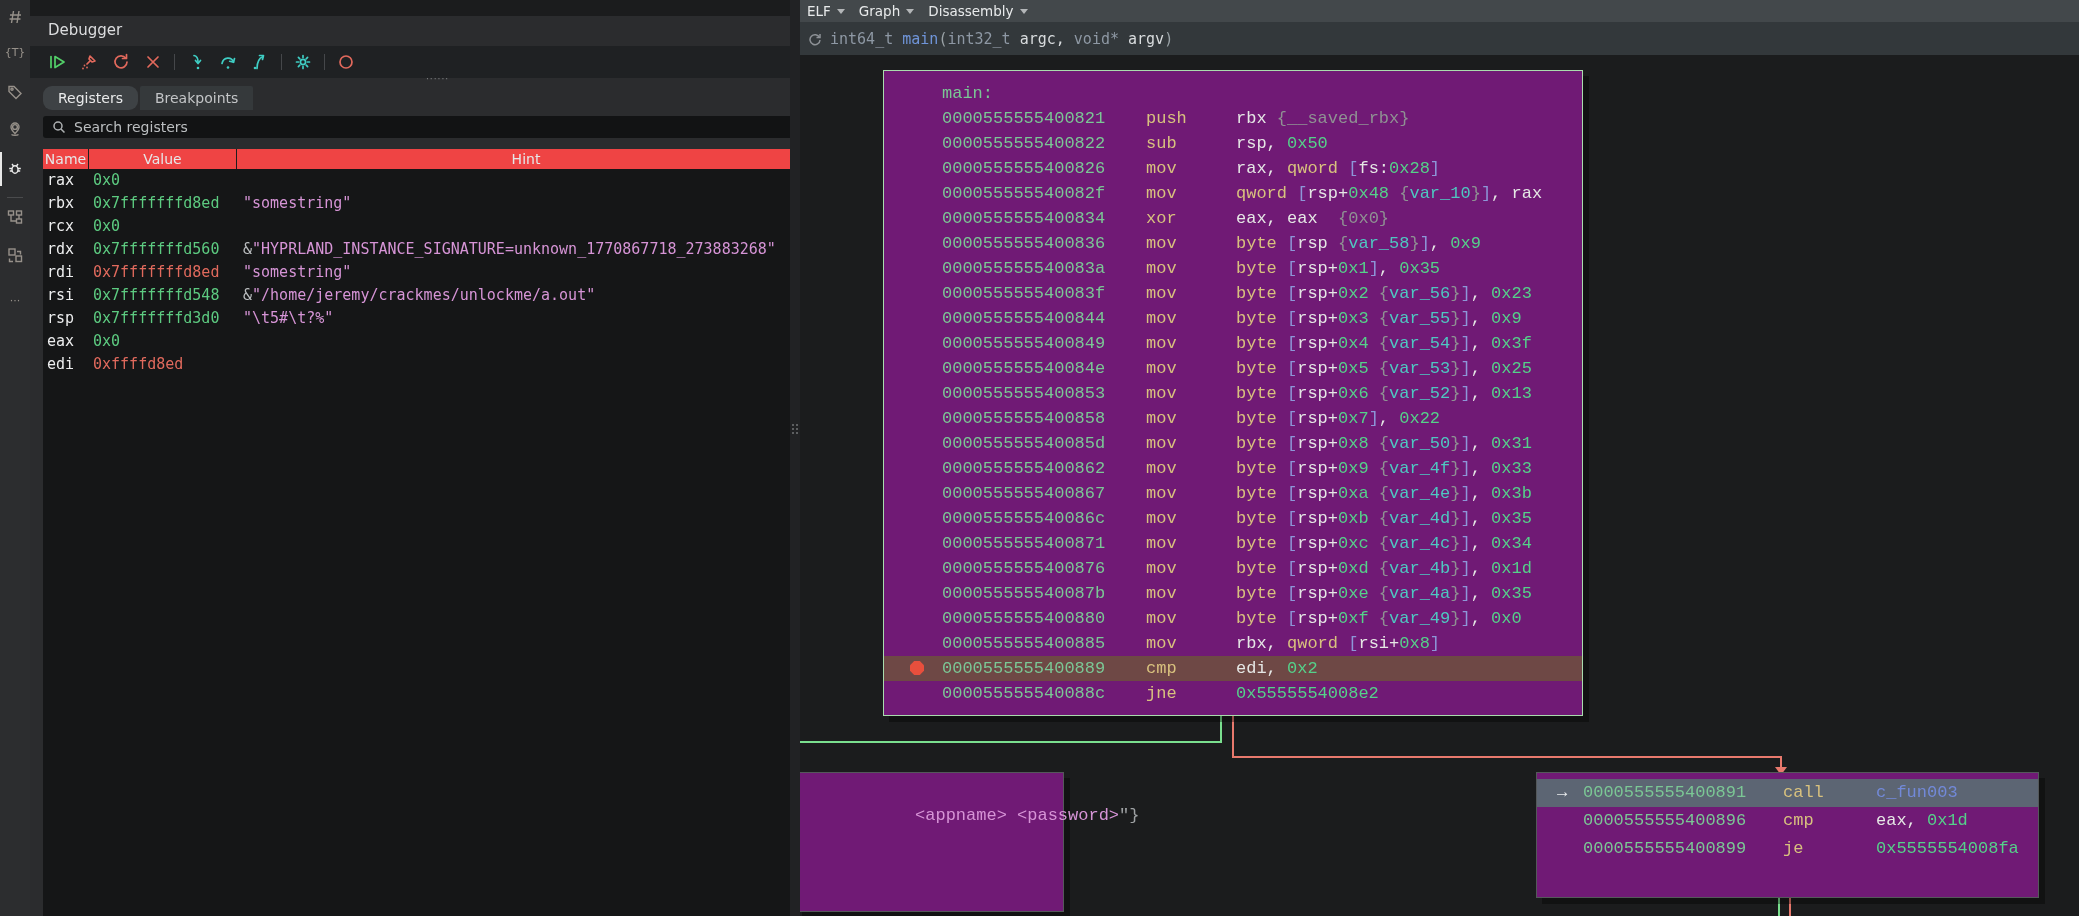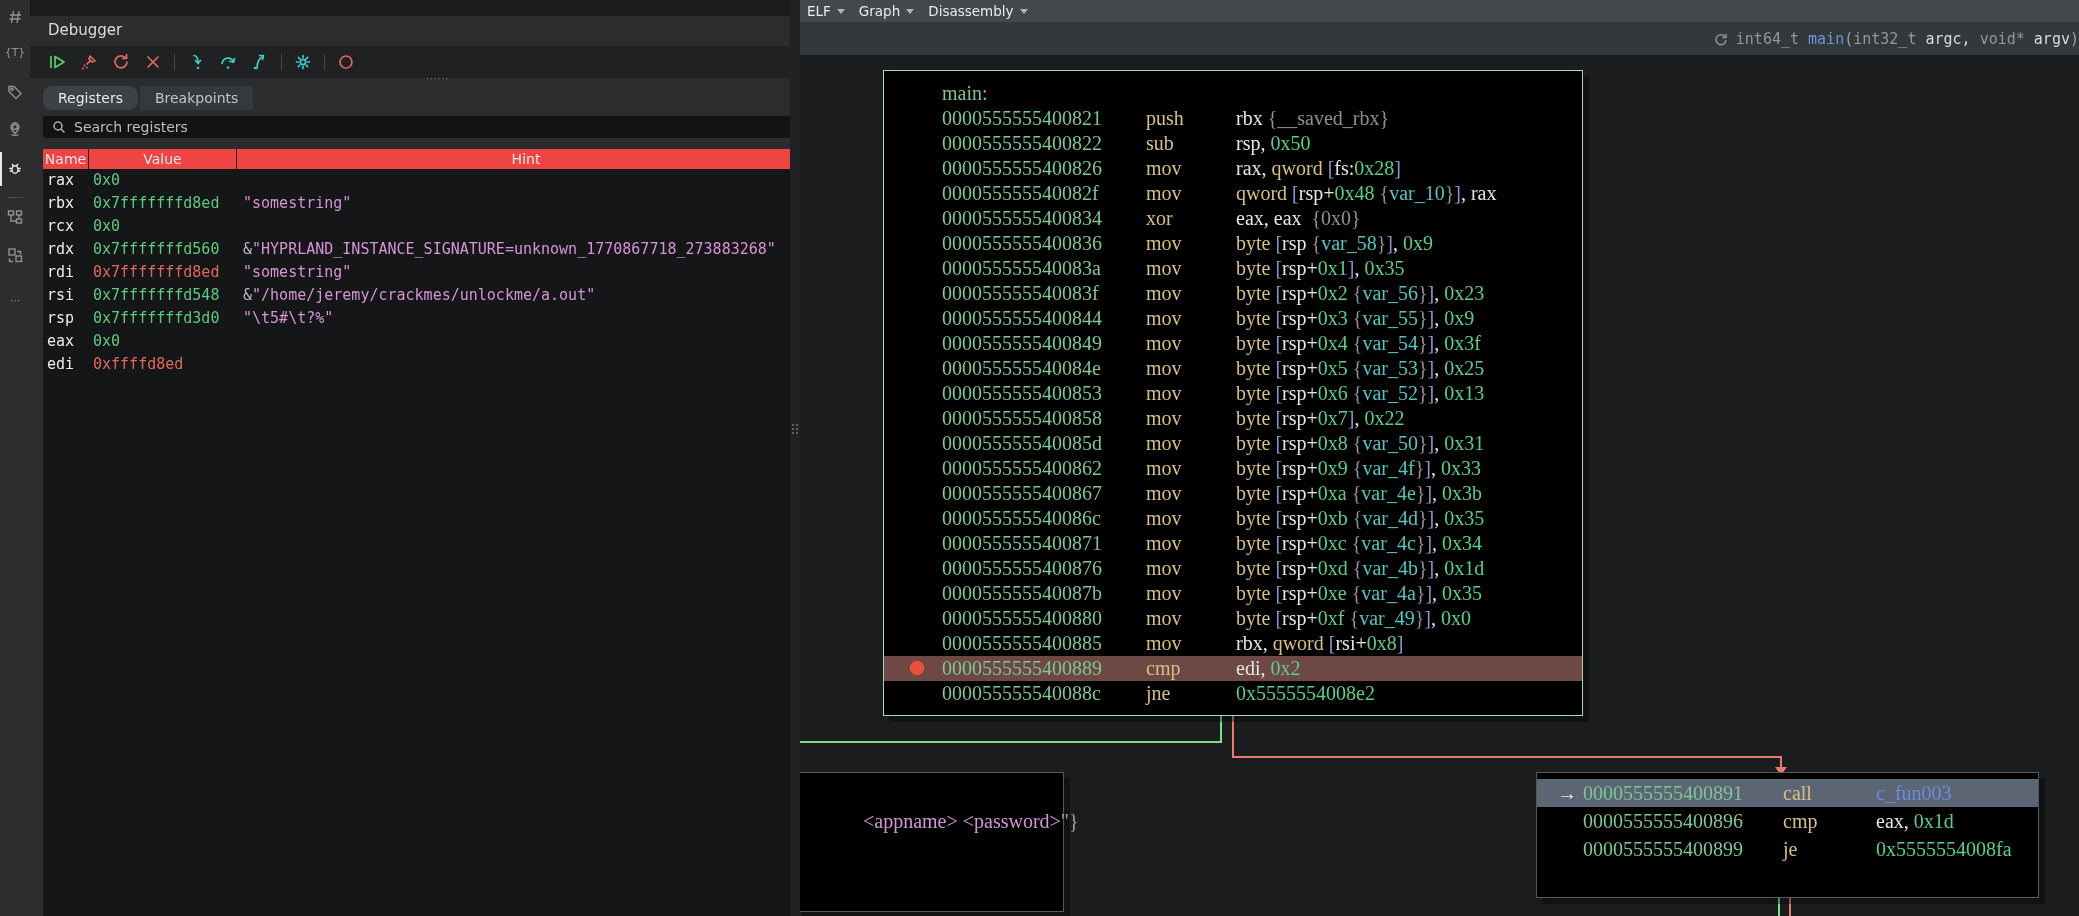--- a/index.html
+++ b/index.html
@@ -56,28 +56,28 @@
   .grip { position:absolute; left:2px; top:424px; display:grid; grid-template-columns:2px 2px; gap:2px; }
   .grip i { width:2px; height:2px; background:#5d5f61; }
 
   
   .rp { position:absolute; left:800px; top:0; width:1279px; height:916px; }
   .menubar { position:absolute; left:0; top:0; width:1279px; height:22px; background:#43484b; display:flex; align-items:center;
     padding-left:7px; }
   .menu-item { display:flex; align-items:center; margin-right:14px; cursor:pointer; color:#e8eaeb; font-size:13.5px; }
   .caret { width:0; height:0; border-left:4px solid transparent; border-right:4px solid transparent; border-top:5px solid #b3b6b8; margin-left:6px; }
   .funcline { position:absolute; left:0; top:22px; width:1279px; height:33px; background:#33383b; display:flex; align-items:center;
-    font-family:"DejaVu Sans Mono","Liberation Mono",monospace; font-size:15px;justify-content:flex-end; }
+    font-family:"DejaVu Sans Mono","Liberation Mono",monospace; font-size:15px; }
   .funcline svg { margin:0 8px 0 8px; stroke:#8d9196; fill:none; stroke-width:1.5; }
   .t-ty { color:#8e98a4; } .t-fn { color:#6f94d8; } .t-w { color:#d9dcde; } .t-p { color:#9aa2a6; }
 
   .canvas { position:absolute; left:0; top:55px; width:1279px; height:861px; background:#1b1c1d; overflow:hidden; }
 
-  .block { position:absolute; background:#000000; box-shadow:6px 6px 0 0 rgba(0,0,0,0.35);
-    font-family:Liberation Serif, serif; font-size:20px; }
+  .block { position:absolute; background:#701a75; box-shadow:6px 6px 0 0 rgba(0,0,0,0.35);
+    font-family:Liberation Mono, monospace; font-size:17px; }
   .block.main-b { border:1px solid #a9dcad; }
   .block.gray-b { border:1px solid #54585a; }
 
   .drow { position:relative; height:25px; line-height:25px; white-space:pre; padding-left:58px; }
   .drow .addr { display:inline-block; width:204px; color:#7bc795; }
   .drow .mnem { display:inline-block; width:90px; color:#d8c17e; }
   .fun3 .drow { height:28px; line-height:28px; padding-left:46px; }
   .fun3 .drow .addr { width:200px; }
   .fun3 .drow .mnem { width:93px; }
   .lbl { color:#7bc795; }

